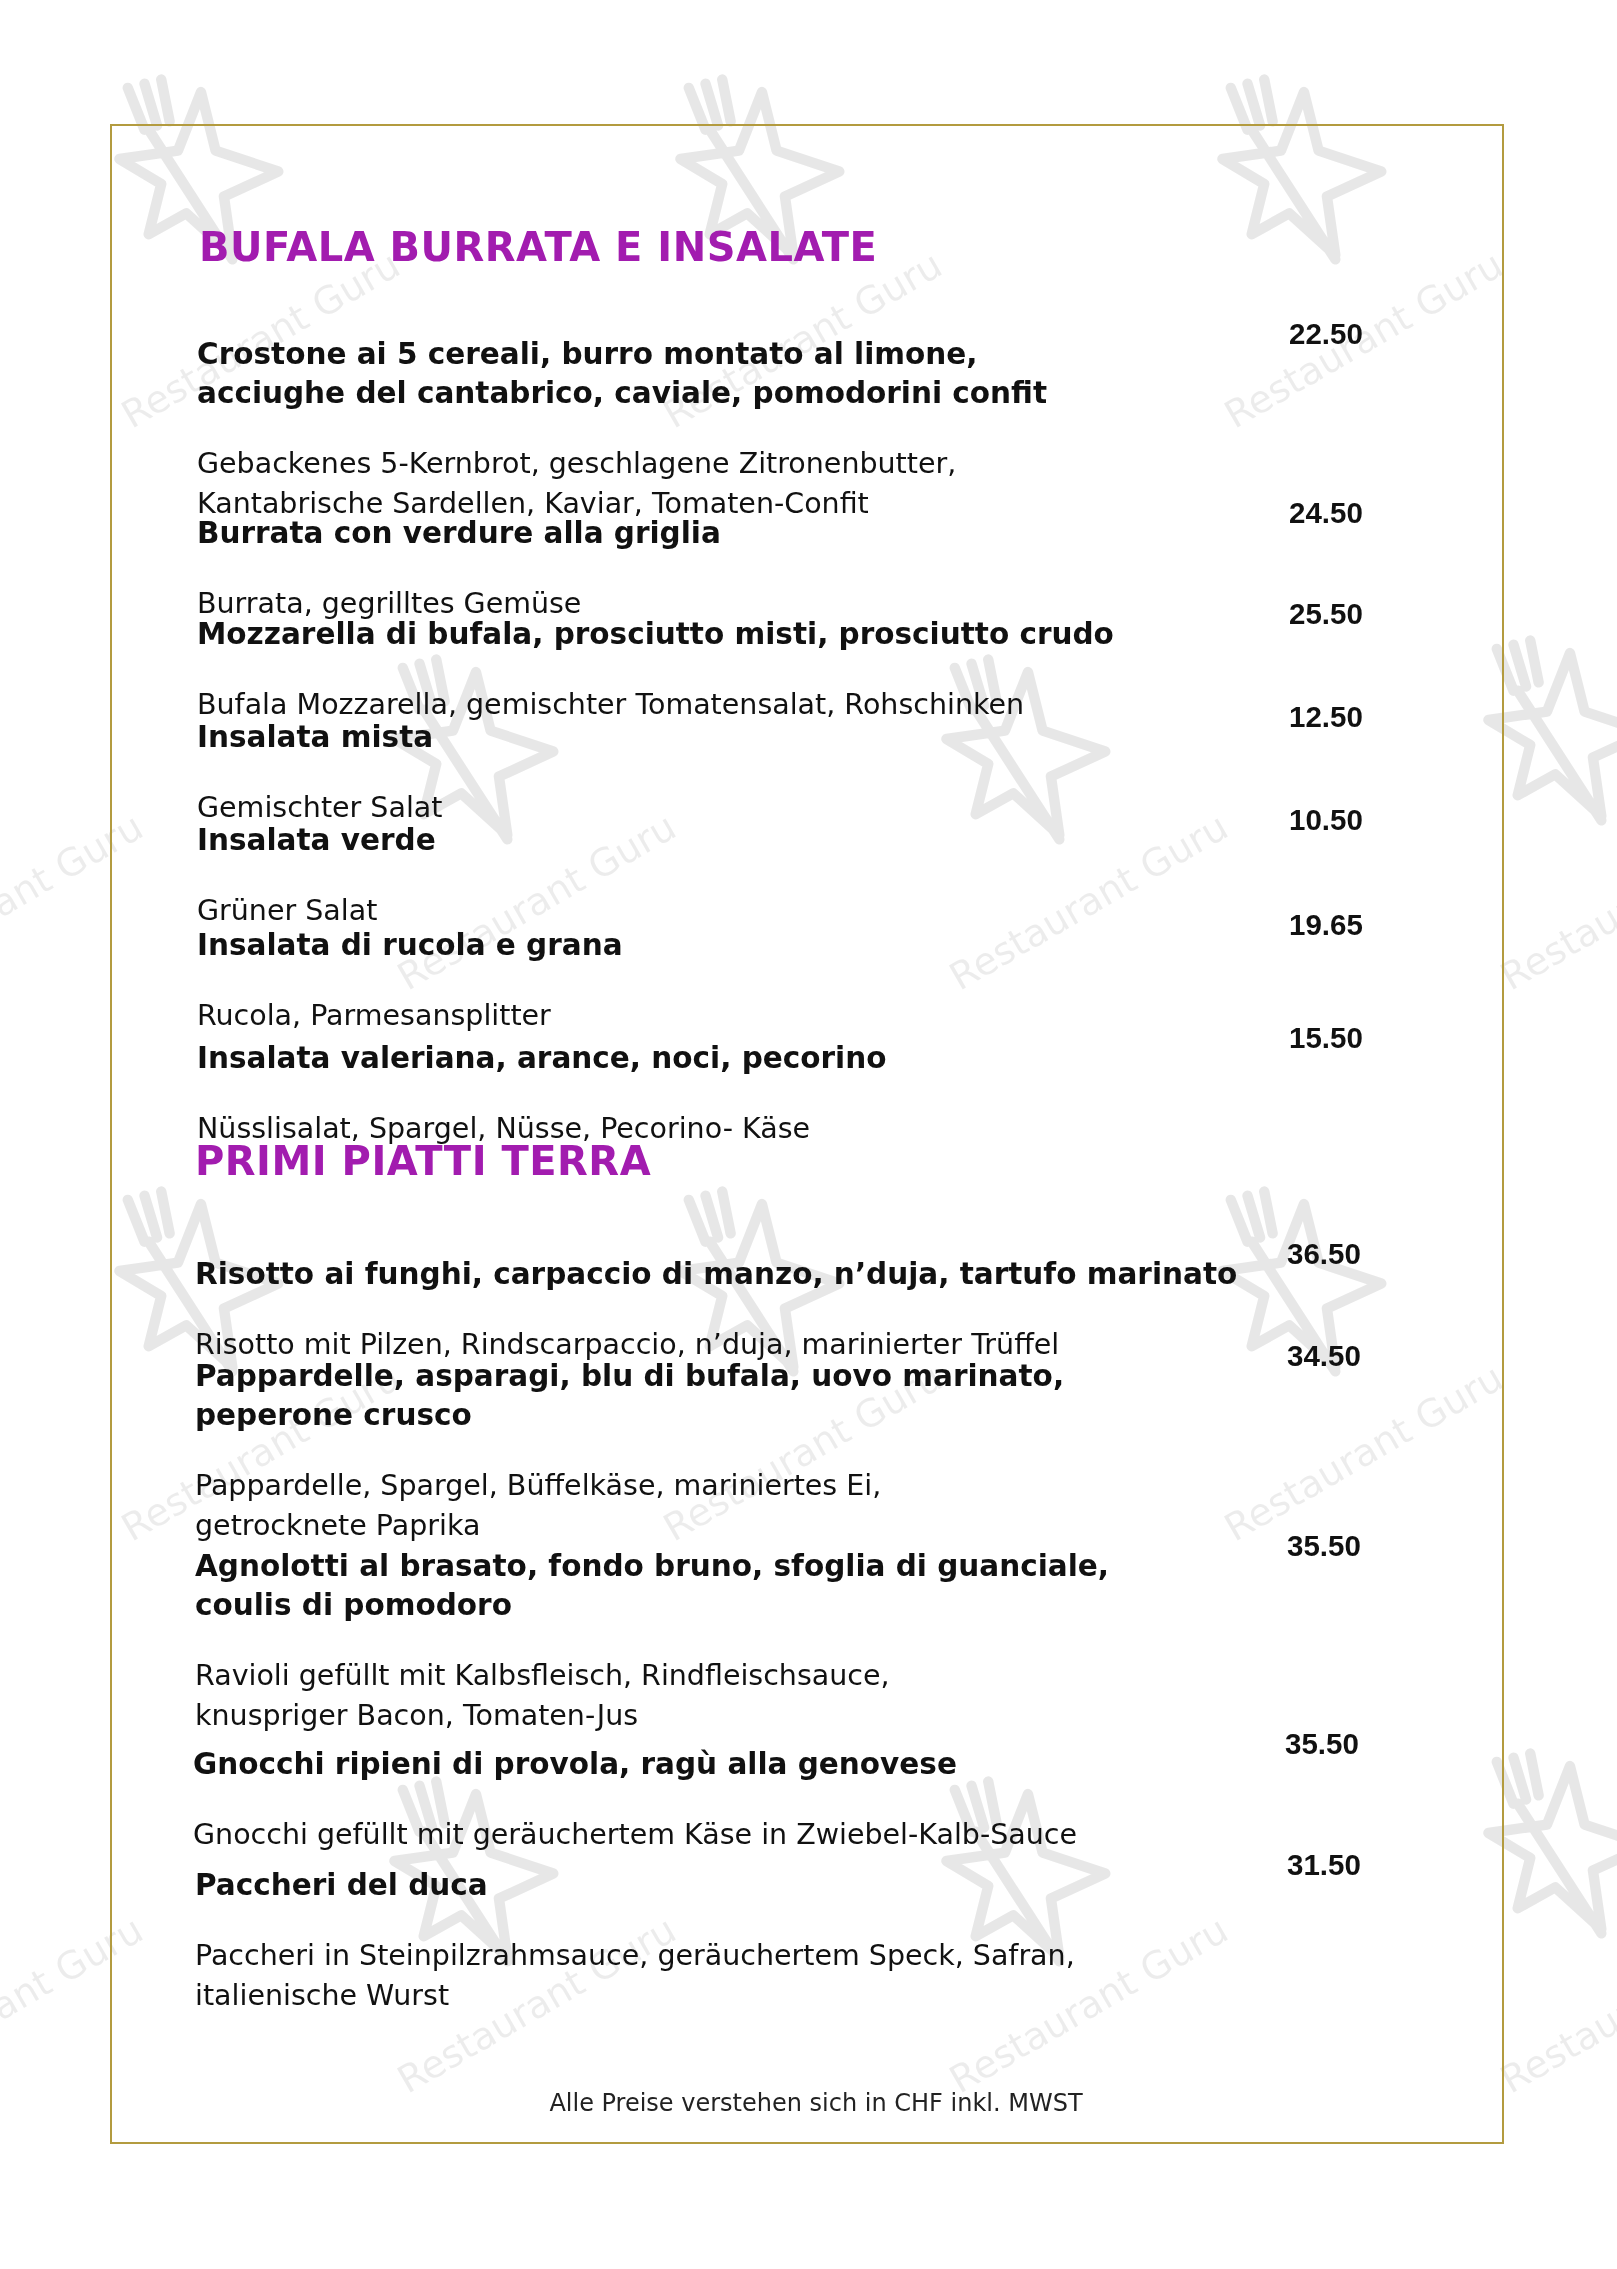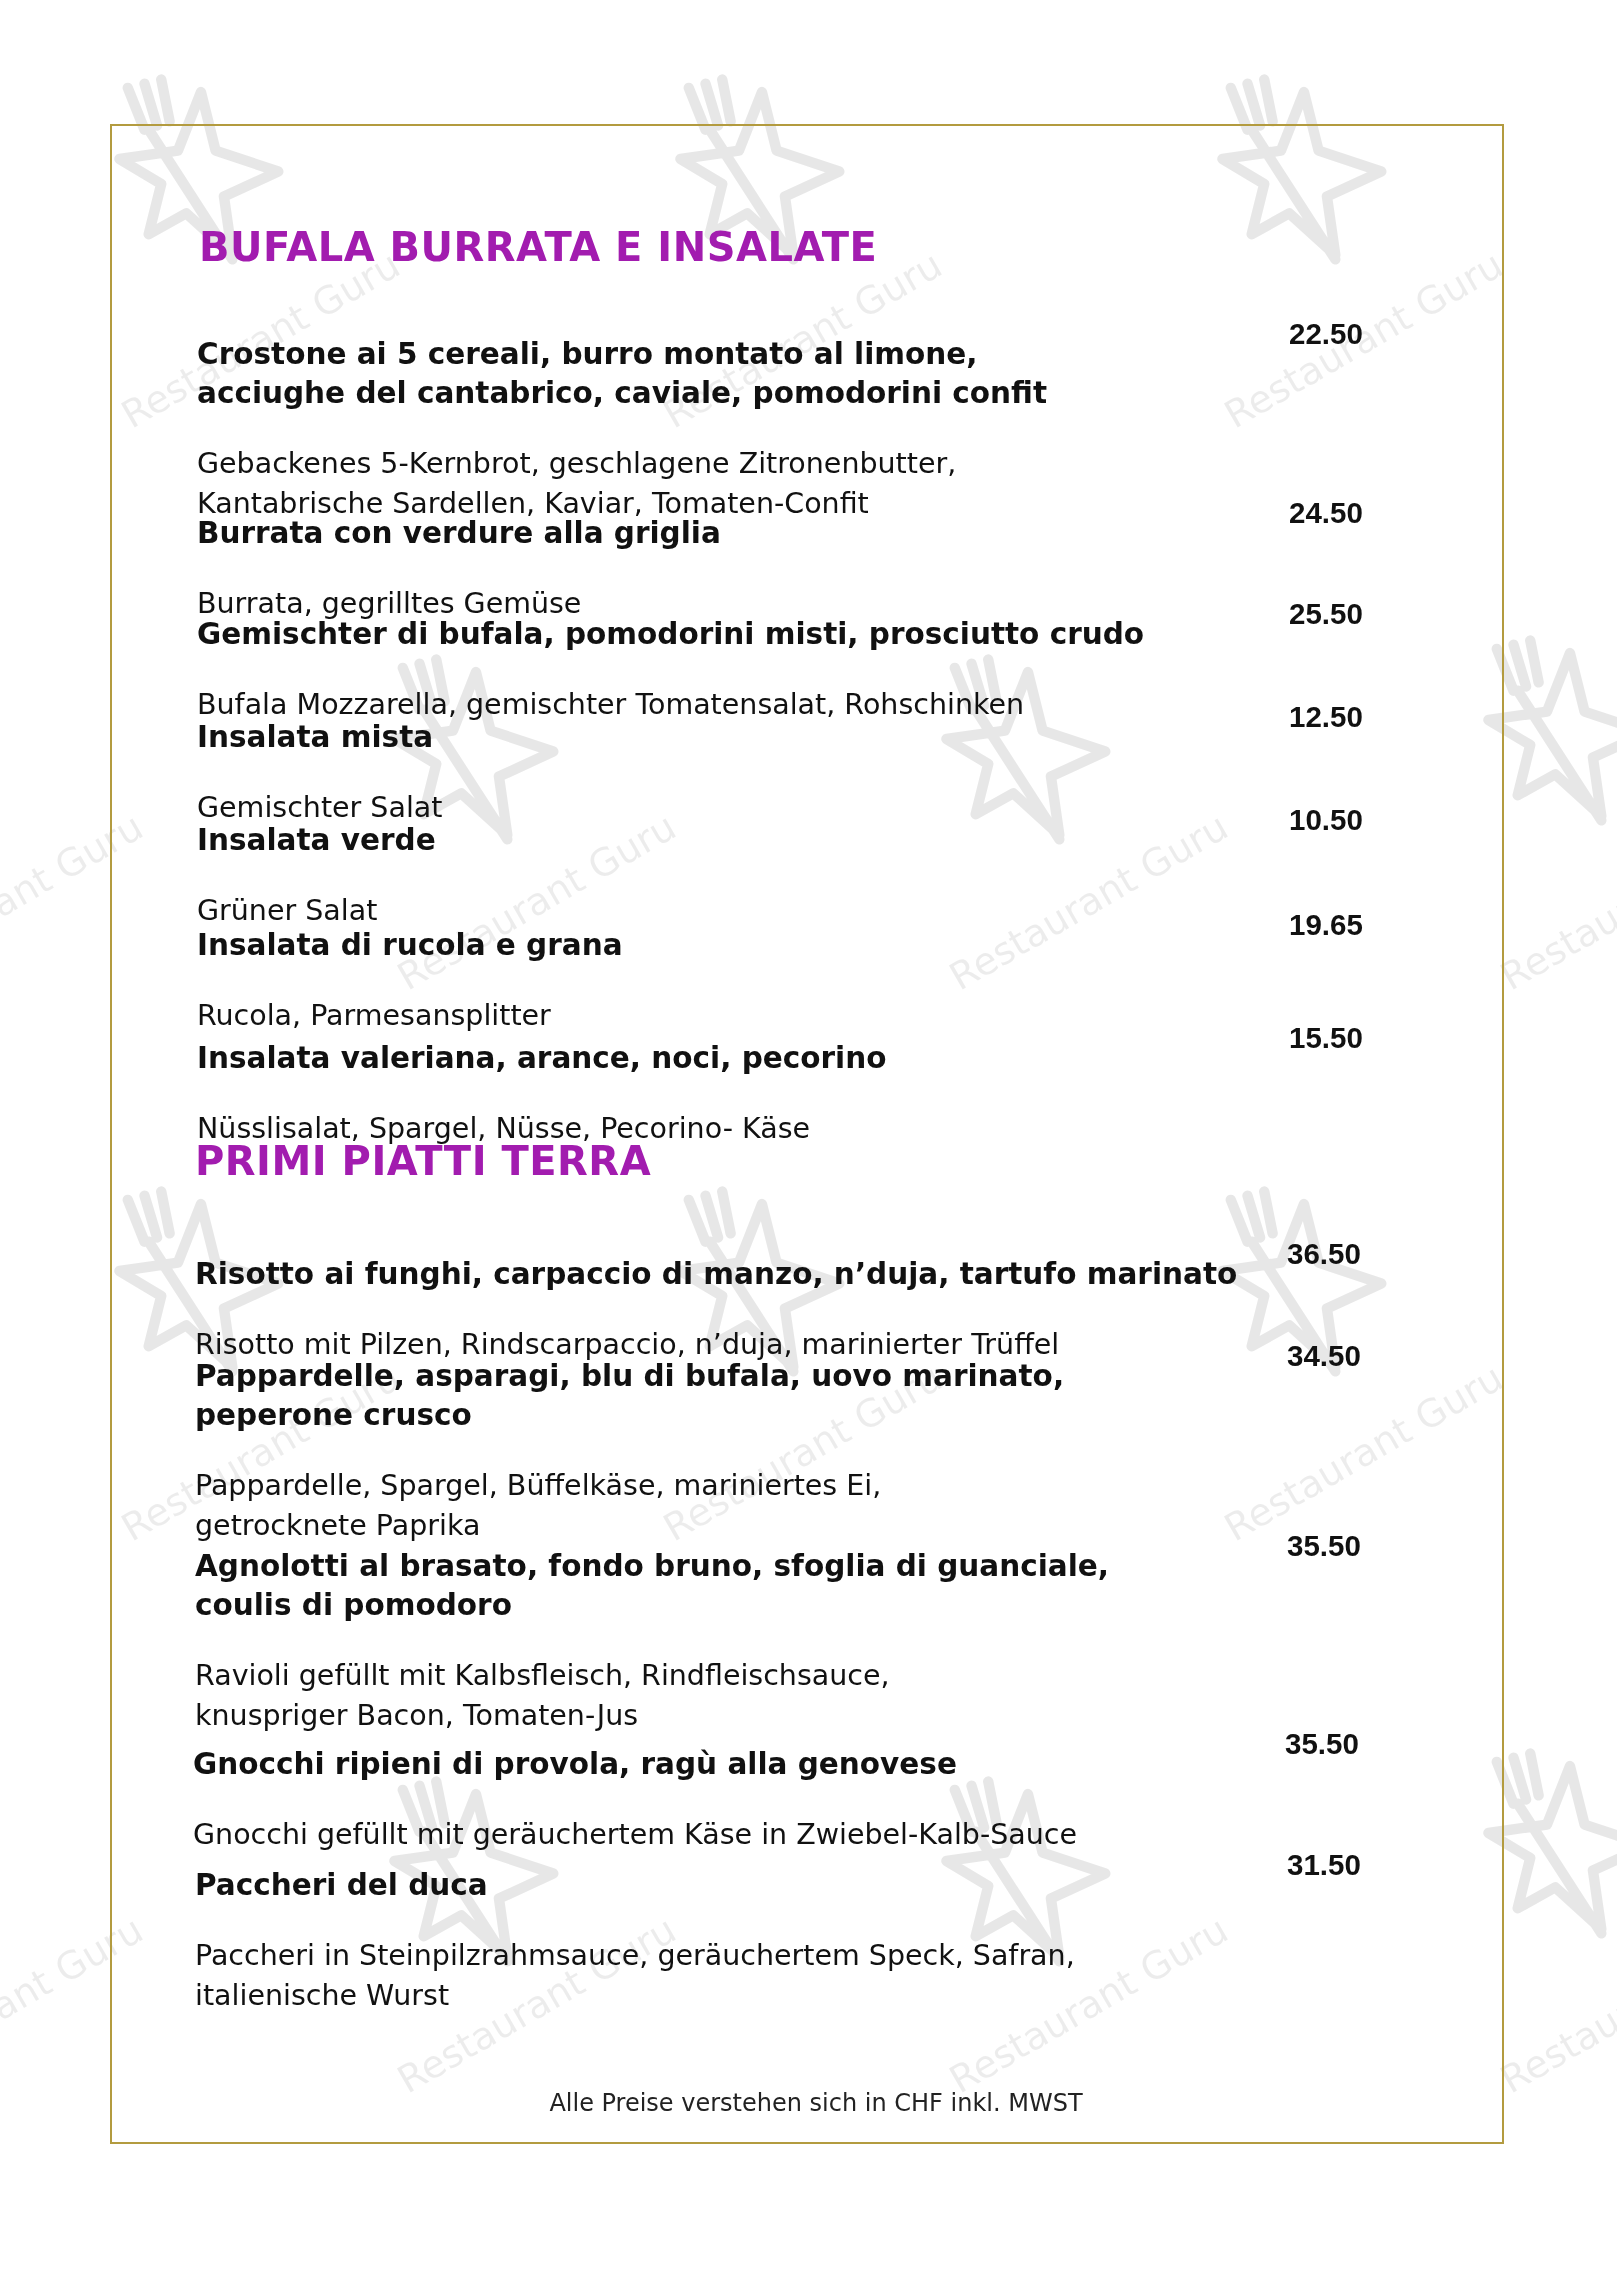--- a/index.html
+++ b/index.html
@@ -174,21 +174,21 @@
   <div class="item-price">22.50</div>
 </div>
 
 <div class="item" style="top:493px">
   <div class="item-name">Burrata con verdure alla griglia</div>
   <div class="item-desc">Burrata, gegrilltes Gemüse</div>
   <div class="item-price">24.50</div>
 </div>
 
 <div class="item" style="top:594px">
-  <div class="item-name">Gemischter di bufala, pomodorini misti, prosciutto crudo</div>
+  <div class="item-name">Mozzarella di bufala, prosciutto misti, prosciutto crudo</div>
   <div class="item-desc">Bufala Mozzarella, gemischter Tomatensalat, Rohschinken</div>
   <div class="item-price">25.50</div>
 </div>
 
 <div class="item" style="top:697px">
   <div class="item-name">Insalata mista</div>
   <div class="item-desc">Gemischter Salat</div>
   <div class="item-price">12.50</div>
 </div>
 

